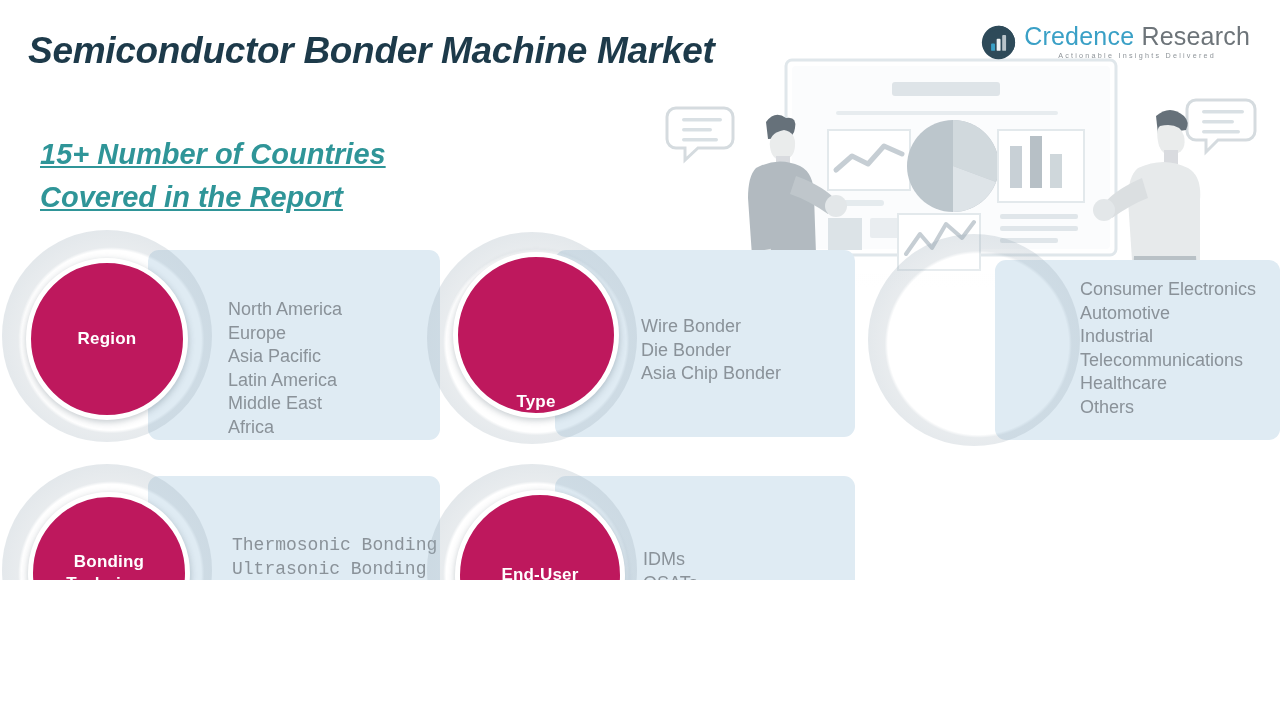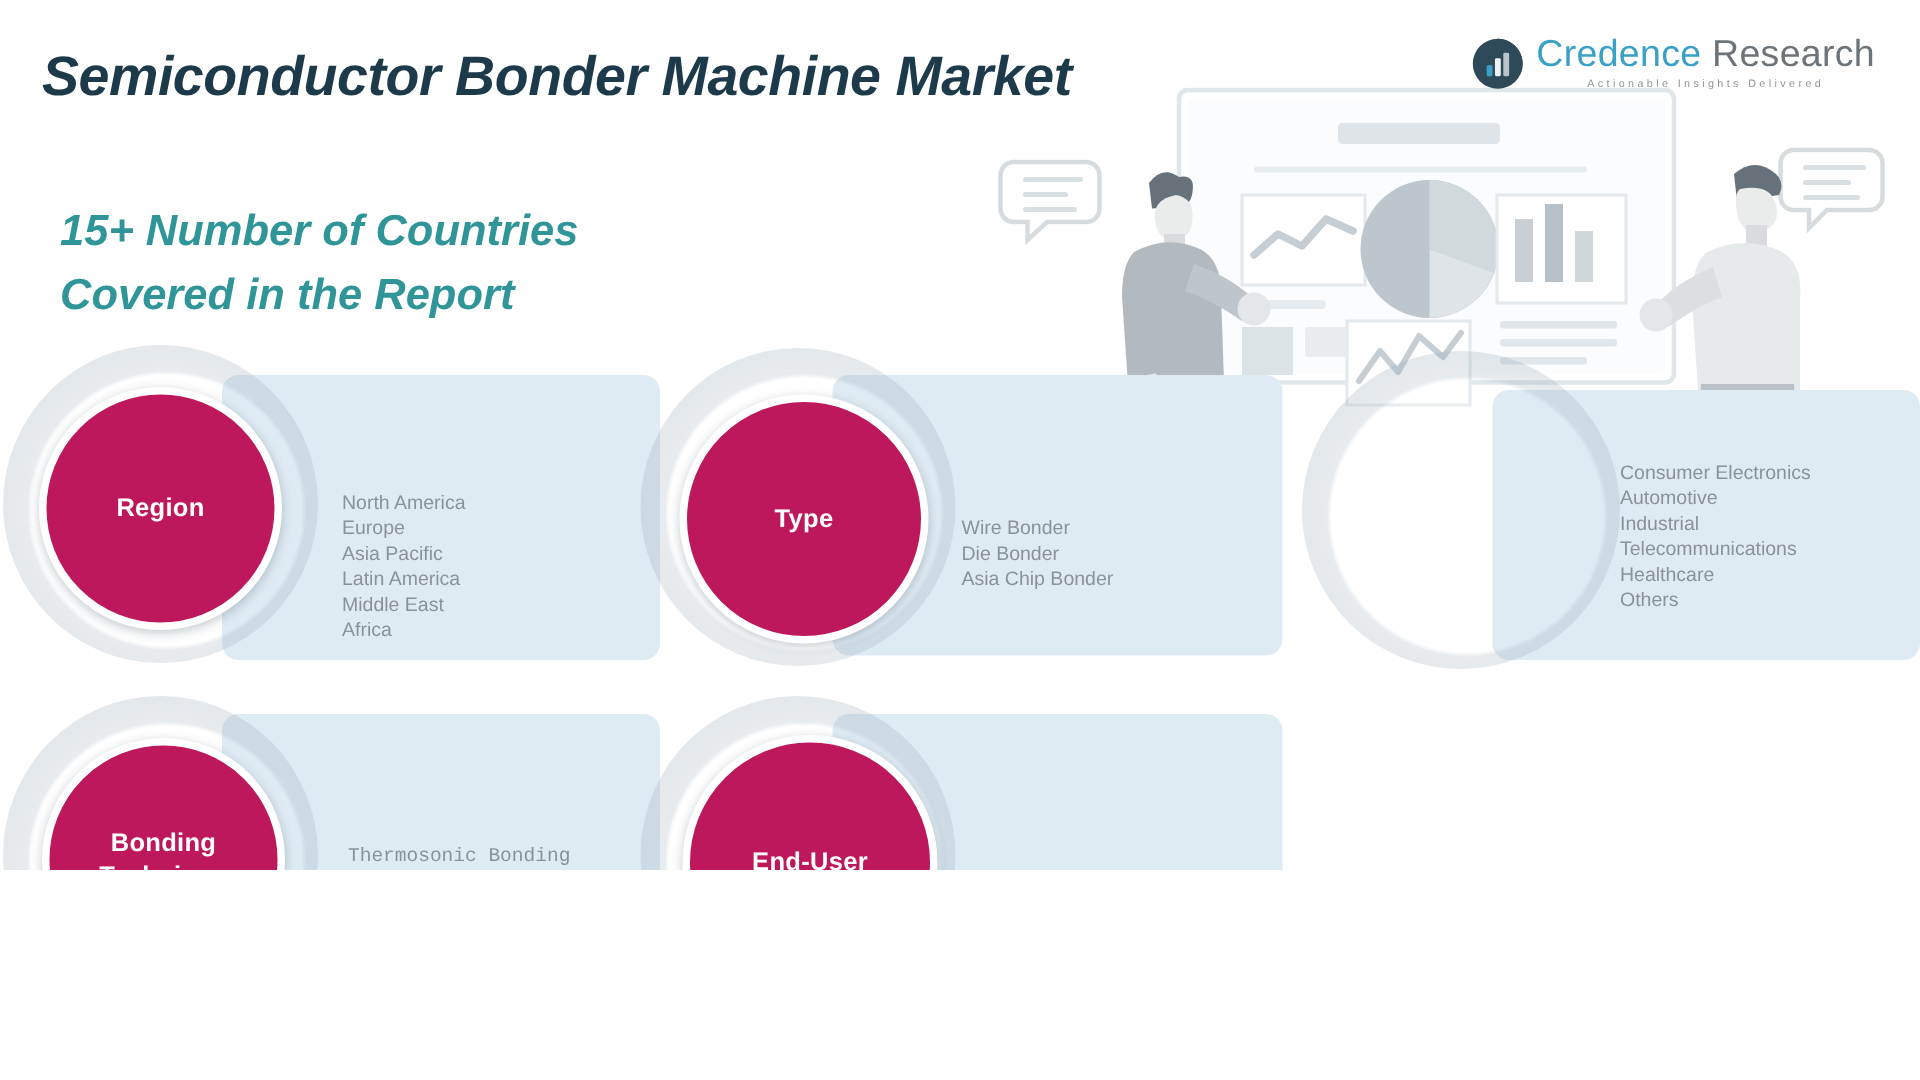--- a/index.html
+++ b/index.html
@@ -38,20 +38,21 @@
   }
   #subtitle {
     position: absolute;
     left: 40px; top: 133px;
     font-size: 29px;
     font-weight: bold;
     font-style: italic;
     line-height: 1.47;
     color: #2f9598;
     white-space: pre-line;
+    text-decoration: underline;
   }
 
   
   #logo {
     position: absolute;
     right: 30px; top: 24px;
     display: flex;
     gap: 7px;
   }
   #logo-mark { width: 37px; height: 37px; flex: 0 0 auto; }
@@ -107,24 +108,23 @@
     font-weight: bold;
     font-size: 17px;
     line-height: 1.28;
     letter-spacing: 0.2px;
     white-space: pre-line;
   }
 
   .item-list {
     position: absolute;
     color: #8a9299;
-    font-size: 13px;
+    font-size: 18px;
     line-height: 1.31;
     white-space: pre-line;
-    margin-top: 28px;
   }
 
   
   #seg-region   { left: 0px;   top: 236px; width: 440px; height: 225px; }
   #seg-type     { left: 415px; top: 236px; width: 450px; height: 225px; }
   #seg-app      { left: 868px; top: 236px; width: 412px; height: 225px; }
   
   #seg-bonding  { left: 0px;   top: 462px; width: 440px; height: 230px; }
   #seg-enduser  { left: 415px; top: 462px; width: 450px; height: 230px; }
 
@@ -134,21 +134,21 @@
   #panel-bonding { left: 148px; top: 14px;  width: 292px; height: 207px; }
   #panel-enduser { left: 140px; top: 14px;  width: 300px; height: 210px; }
 
   #ring-region  { left: 2px;   top: -6px; width: 210px; height: 212px; }
   #ring-type    { left: 12px;  top: -4px; width: 210px; height: 212px; }
   #ring-app     { left: 0px;   top: -2px; width: 212px; height: 212px; }
   #ring-bonding { left: 2px;   top: 2px;  width: 210px; height: 212px; }
   #ring-enduser { left: 12px;  top: 2px;  width: 210px; height: 212px; }
 
   #circle-region  { left: 26px; top: 22px; width: 162px; height: 162px; }
-  #circle-type    { left: 38px; top: 27px; width: 166px; height: 166px; }
+  #circle-type    { left: 38px; top: 16px; width: 166px; height: 166px; align-items: flex-end; }
   #circle-app     { left: 22px; top: 24px; width: 174px; height: 174px; }
   #circle-bonding { left: 28px; top: 30px; width: 162px; height: 162px; }
   #circle-enduser { left: 40px; top: 28px; width: 170px; height: 170px; }
 
   #list-region  { left: 228px; top: 62px;  }
   #list-type    { left: 226px; top: 79px;  }
   #list-app     { left: 212px; top: 42px;  }
   #list-bonding { left: 232px; top: 72px; font-family: Liberation Mono, monospace;  }
   #list-enduser { left: 228px; top: 86px;  }
 </style>

